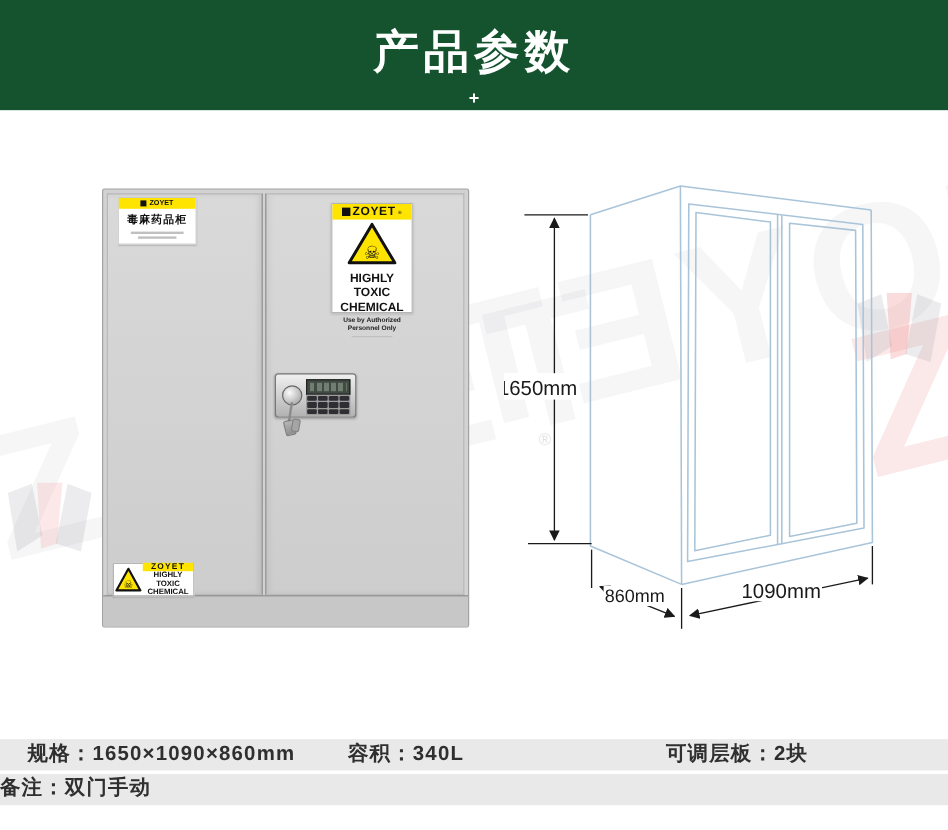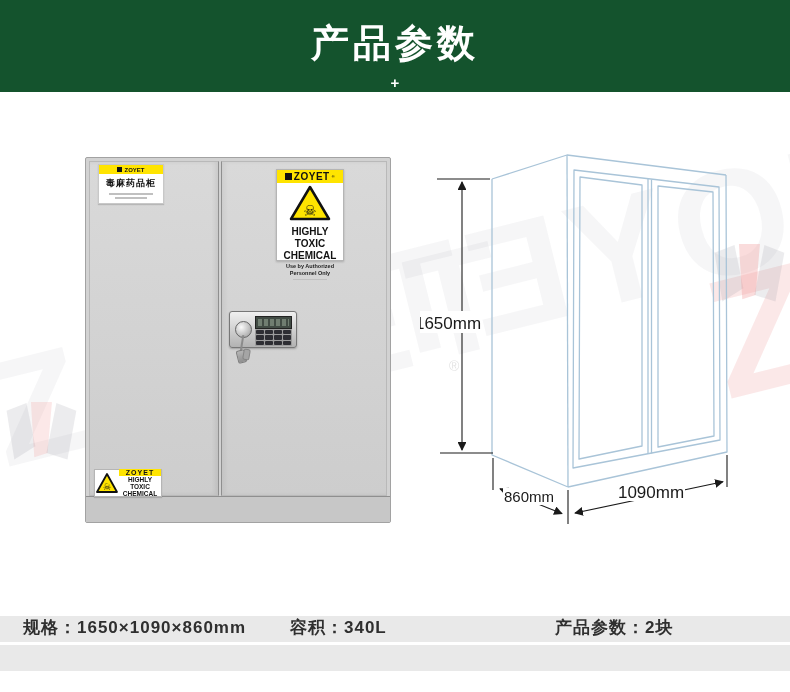--- a/index.html
+++ b/index.html
@@ -211,17 +211,18 @@
     <text class="dim-text" x="231" y="358" text-anchor="middle" font-size="17">1090mm</text>
 
     <text x="29" y="231" font-size="14" fill="rgba(0,0,0,0.12)">®</text>
   </svg>
 </div>
 
 <div class="spec-table">
   <div class="spec-row">
     <div class="cell-1">规格：1650×1090×860mm</div>
     <div class="cell-2">容积：340L</div>
-    <div class="cell-3">产品参数：2块</div>
+    <div class="cell-3">可调层板：2块</div>
   </div>
   <div class="spec-row">
+    <div class="cell-2">备注：双门手动</div>
   </div>
 </div>
 
 </body></html>

